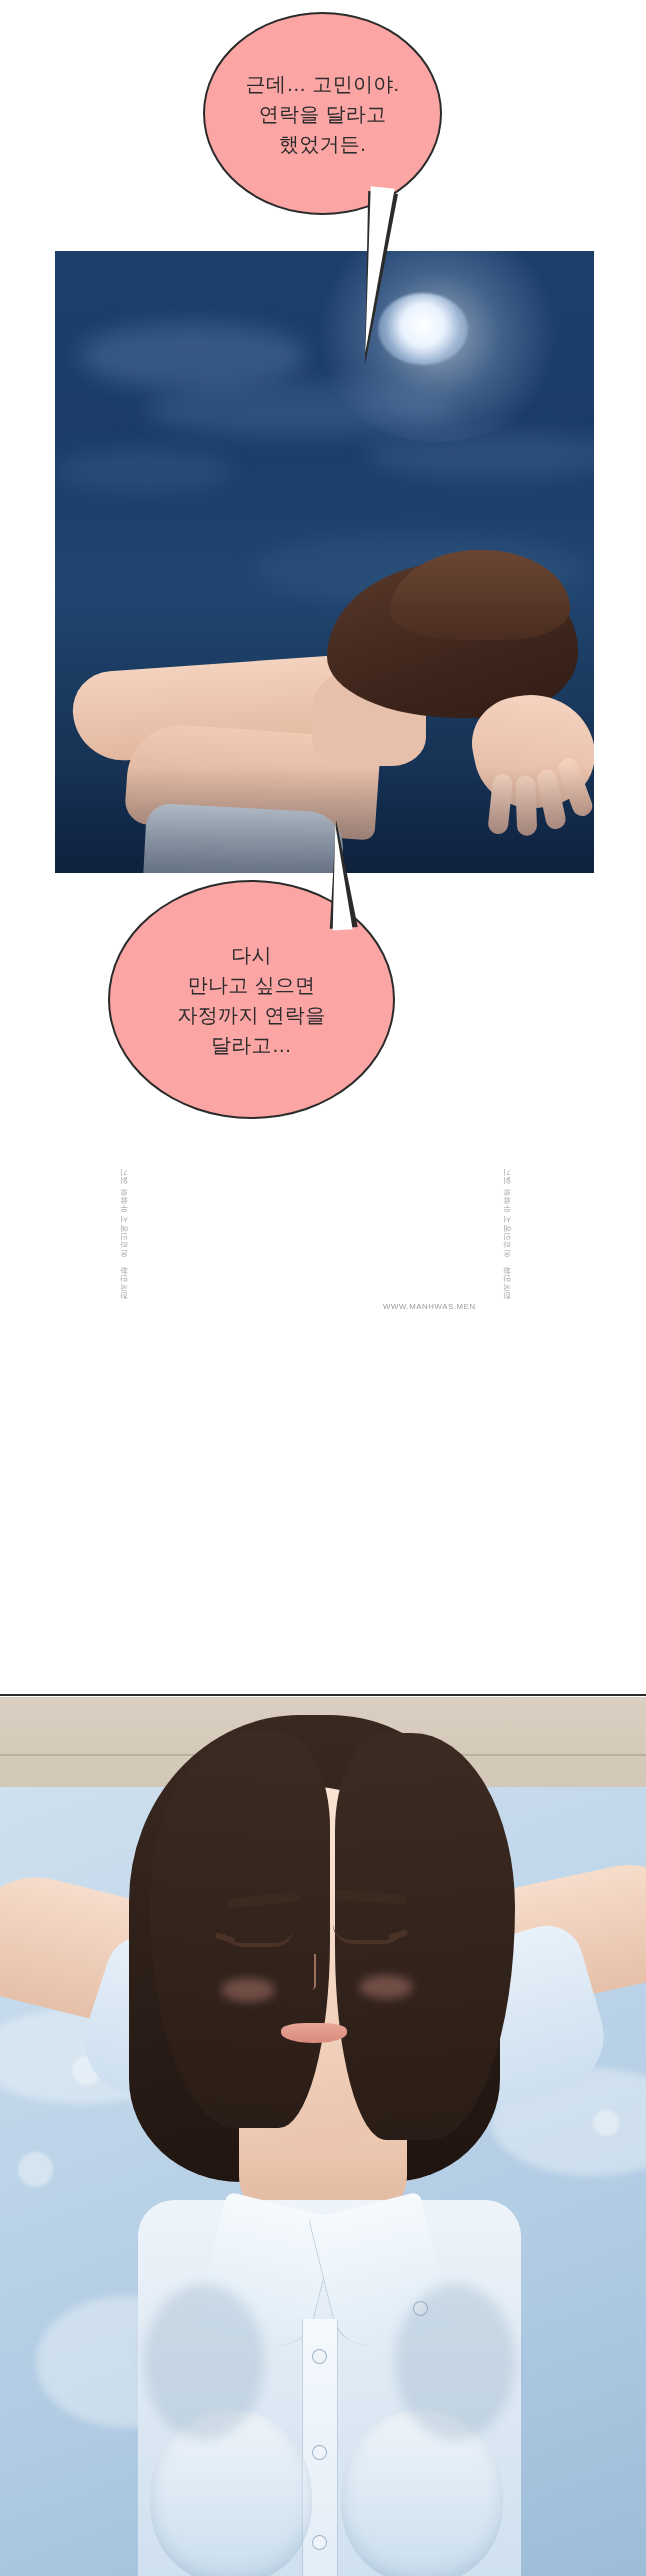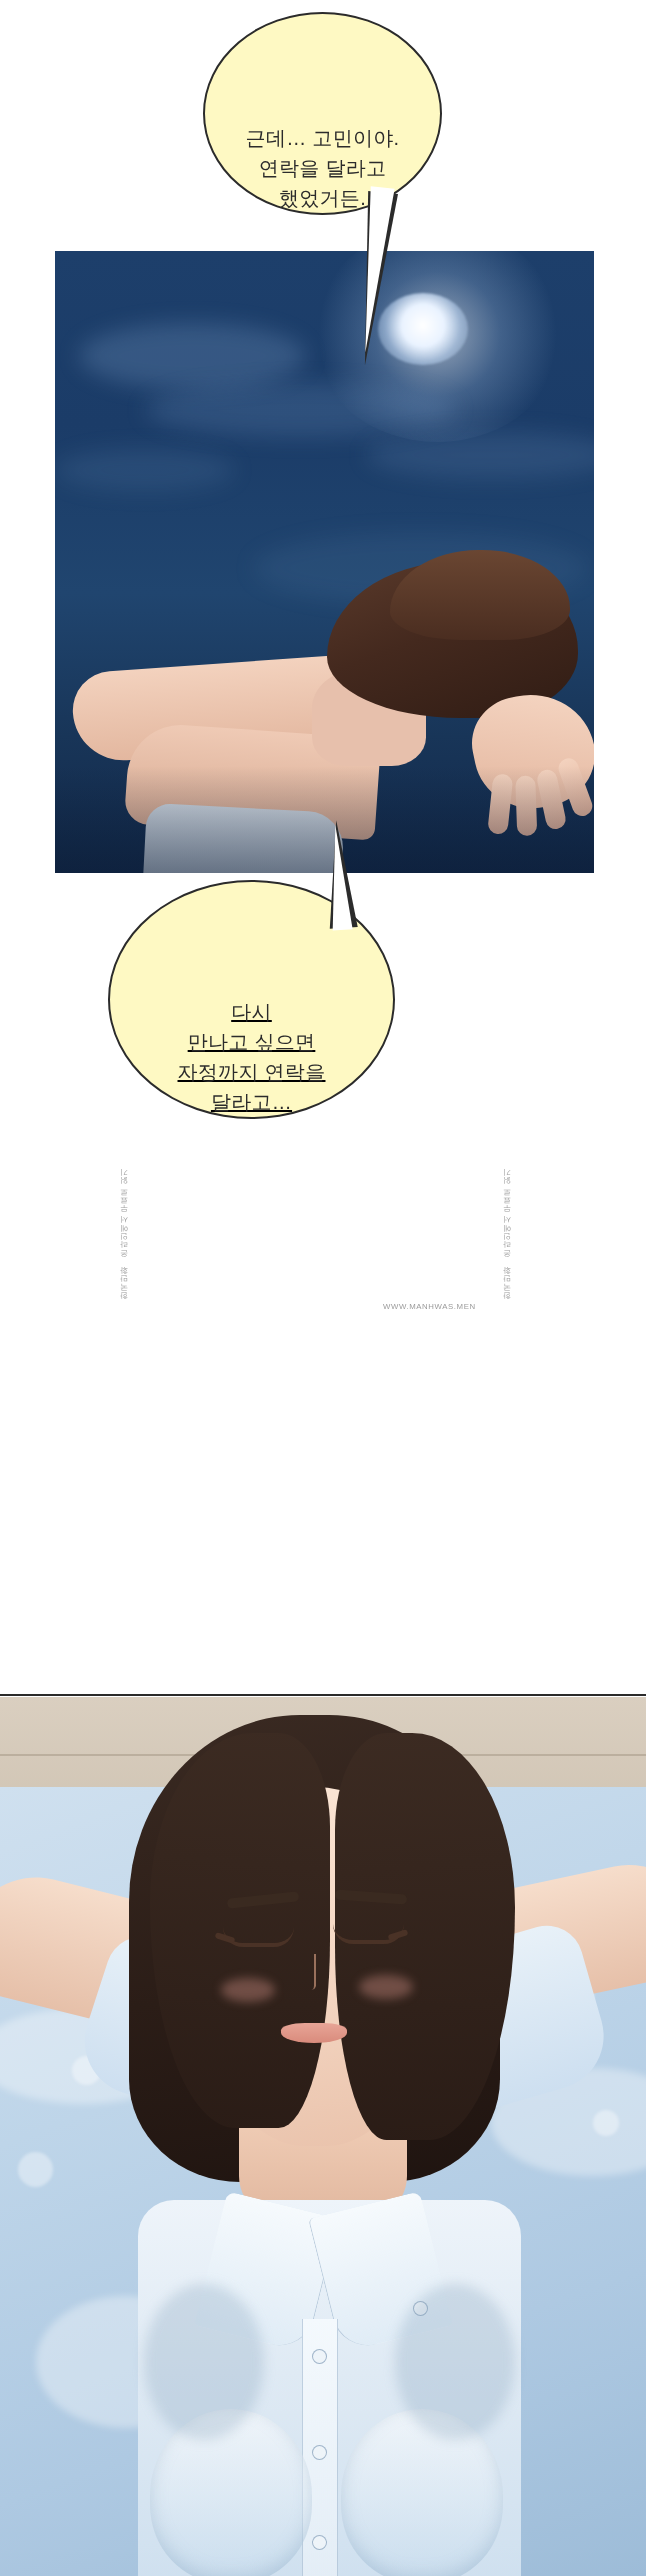--- a/index.html
+++ b/index.html
@@ -15,24 +15,24 @@
     width: 646px;
     height: 2576px;
     background: #ffffff;
     overflow: hidden;
   }
 
   
   .balloon {
     position: absolute;
     border: 2.4px solid #2b2b2b;
-    background: #fef9c3;
+    background: #fca5a5;
     border-radius: 50%;
     display: flex;
-    align-items: flex-end;
+    align-items: center;
     justify-content: center;
     box-sizing: border-box;
     z-index: 5;
   }
   .balloon .txt {
     text-align: center;
     color: #2b2b2b;
     font-size: 20px;
     line-height: 1.5;
     letter-spacing: 0.3px;
@@ -446,21 +446,21 @@
               border-left: 14.4px solid transparent;
               border-right: 14.4px solid transparent;
               border-bottom: 108px solid #2b2b2b;
               transform: rotate(-4deg);"></div>
   <div class="tail" style="left:329px; top:825px;
               border-left: 10.8px solid transparent;
               border-right: 10.8px solid transparent;
               border-bottom: 105px solid #ffffff;
               transform: rotate(-4deg); z-index:7;"></div>
 
-  <div class="balloon" id="b2" style="left:108px; top:880px; width:287px; height:239px;text-decoration:underline;">
+  <div class="balloon" id="b2" style="left:108px; top:880px; width:287px; height:239px;">
     <div class="txt">다시
 만나고 싶으면
 자정까지 연락을
 달라고…</div>
   </div>
 
   <div class="wm" style="left:120px; top:1125px; height:180px;">한국만화 · 온라인에서 무료로 읽기</div>
   <div class="wm" style="left:503px; top:1125px; height:180px;">한국만화 · 온라인에서 무료로 읽기</div>
   <div class="wm-h" style="left:383px; top:1302px;">WWW.MANHWAS.MEN</div>
 

